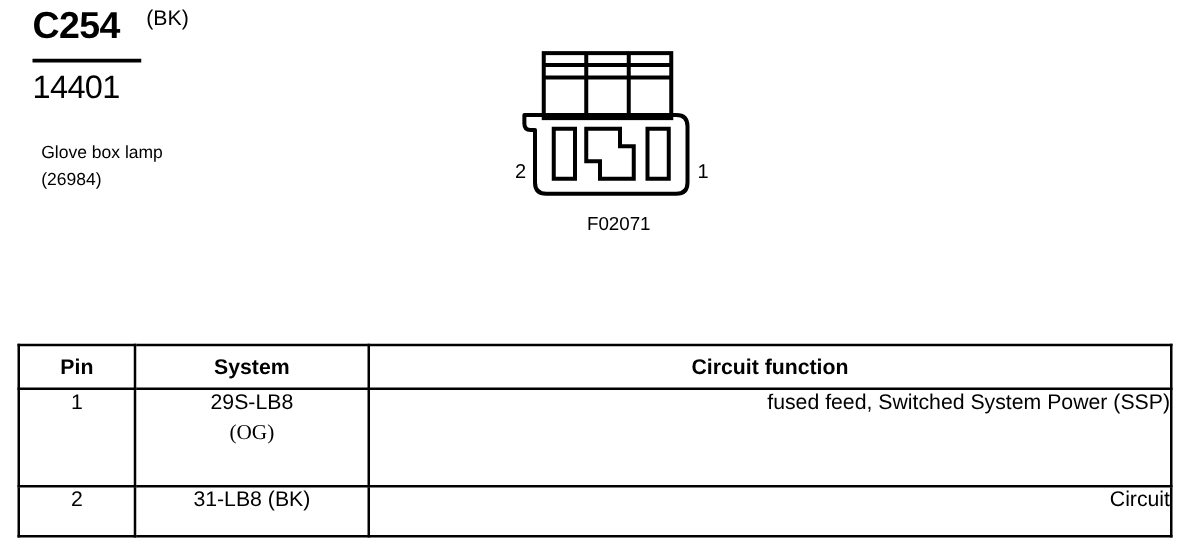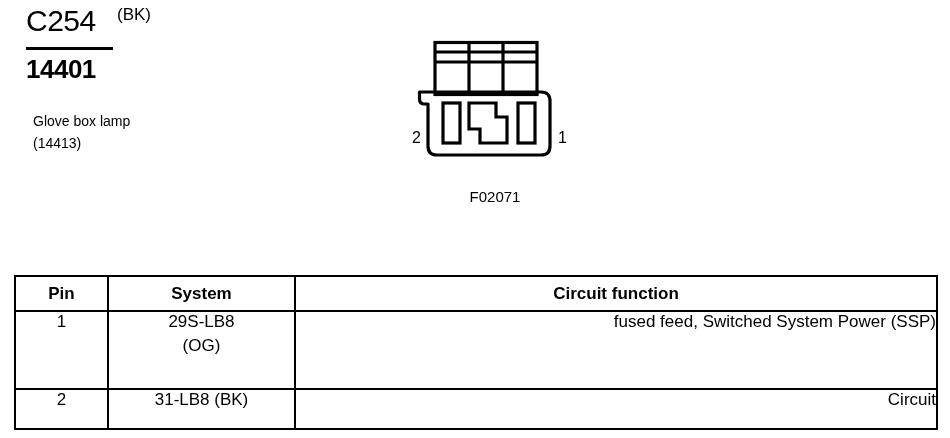--- a/index.html
+++ b/index.html
@@ -2,63 +2,63 @@
 <html><head>
 <meta charset="utf-8">
 <title>Connector C254</title>
 <style>
   html,body{margin:0;padding:0;background:#ffffff;}
   body{width:950px;height:438px;position:relative;overflow:hidden;
        font-family:"Liberation Sans","DejaVu Sans",sans-serif;color:#000;}
 
   
   #header-block{position:absolute;left:0;top:0;width:330px;height:175px;}
-  #connector-id{position:absolute;left:26px;top:6px;font-size:30px;font-weight:normal;
+  #connector-id{position:absolute;left:26px;top:6px;font-size:30px;font-weight:bold;
                 letter-spacing:-0.5px;line-height:1;}
   #connector-color-code{position:absolute;left:117px;top:6px;font-size:17px;
                         font-weight:normal;line-height:1;}
   #header-divider{position:absolute;left:26px;top:47px;width:87px;height:3px;background:#000;}
-  #connector-part-number{position:absolute;left:26px;top:56px;font-size:26px;font-weight:bold;
+  #connector-part-number{position:absolute;left:26px;top:56px;font-size:26px;font-weight:normal;
                          letter-spacing:-0.5px;line-height:1;}
   #component-name{position:absolute;left:33px;top:111px;font-size:14px;line-height:1.55;text-align:right;}
   #component-part-number{position:absolute;left:33px;top:133px;font-size:14px;line-height:1.55;}
 
   
   #connector-diagram{position:absolute;left:395px;top:25px;width:210px;height:175px;}
   #connector-svg{position:absolute;left:0;top:0;}
   #pin-2-label{position:absolute;left:17px;top:105px;font-size:16px;line-height:1;}
   #pin-1-label{position:absolute;left:163px;top:105px;font-size:16px;line-height:1;}
   #connector-figure-code{position:absolute;left:0;top:147px;width:200px;text-align:center;
-                         font-size:15px;line-height:1;margin-top:17px;}
+                         font-size:15px;line-height:1;}
 
   
   #pin-table{position:absolute;left:14px;top:275px;width:924px;border-collapse:collapse;
              table-layout:fixed;}
   #pin-table td,#pin-table th{border:2.5px solid #000;font-size:17px;font-weight:normal;
                               padding:0;vertical-align:top;}
   #pin-table thead th{text-align:center;font-weight:bold;height:33px;vertical-align:middle;}
   .col-pin{width:91px;}
   .col-circuit{width:185px;}
   .cell-center{text-align:center;}
   .cell-left{text-align:right;padding-left:11px;}
   .row-tall td{height:76px;}
   .row-short td{height:38px;}
   .cell-pad{padding-top:7px;}
-  .circuit-line2{display:block;margin-top:4px;}
+  .circuit-line2{display:block;margin-top:4px;font-family:Liberation Serif, serif;}
 </style>
 </head>
 <body>
 
 <div id="header-block">
   <div id="connector-id">C254</div>
   <div id="connector-color-code">(BK)</div>
   <div id="header-divider"></div>
   <div id="connector-part-number">14401</div>
   <div id="component-name">Glove box lamp</div>
-  <div id="component-part-number">(14413)</div>
+  <div id="component-part-number">(26984)</div>
 </div>
 
 <div id="connector-diagram">
 
   <svg id="connector-svg" width="200" height="145" viewBox="0 0 200 145">
     <g fill="none" stroke="#000" stroke-width="3.2" stroke-linejoin="miter">
 
       <rect x="40" y="17.5" width="102" height="52"></rect>
 
       <line x1="40" y1="27" x2="142" y2="27"></line>

